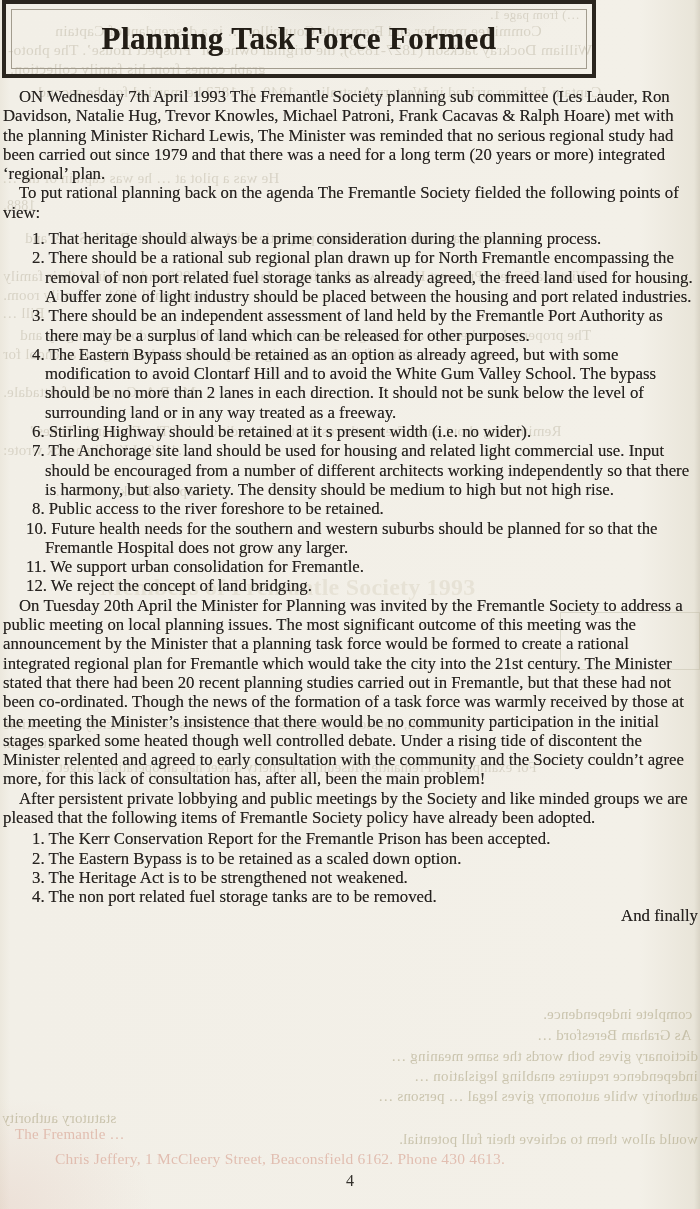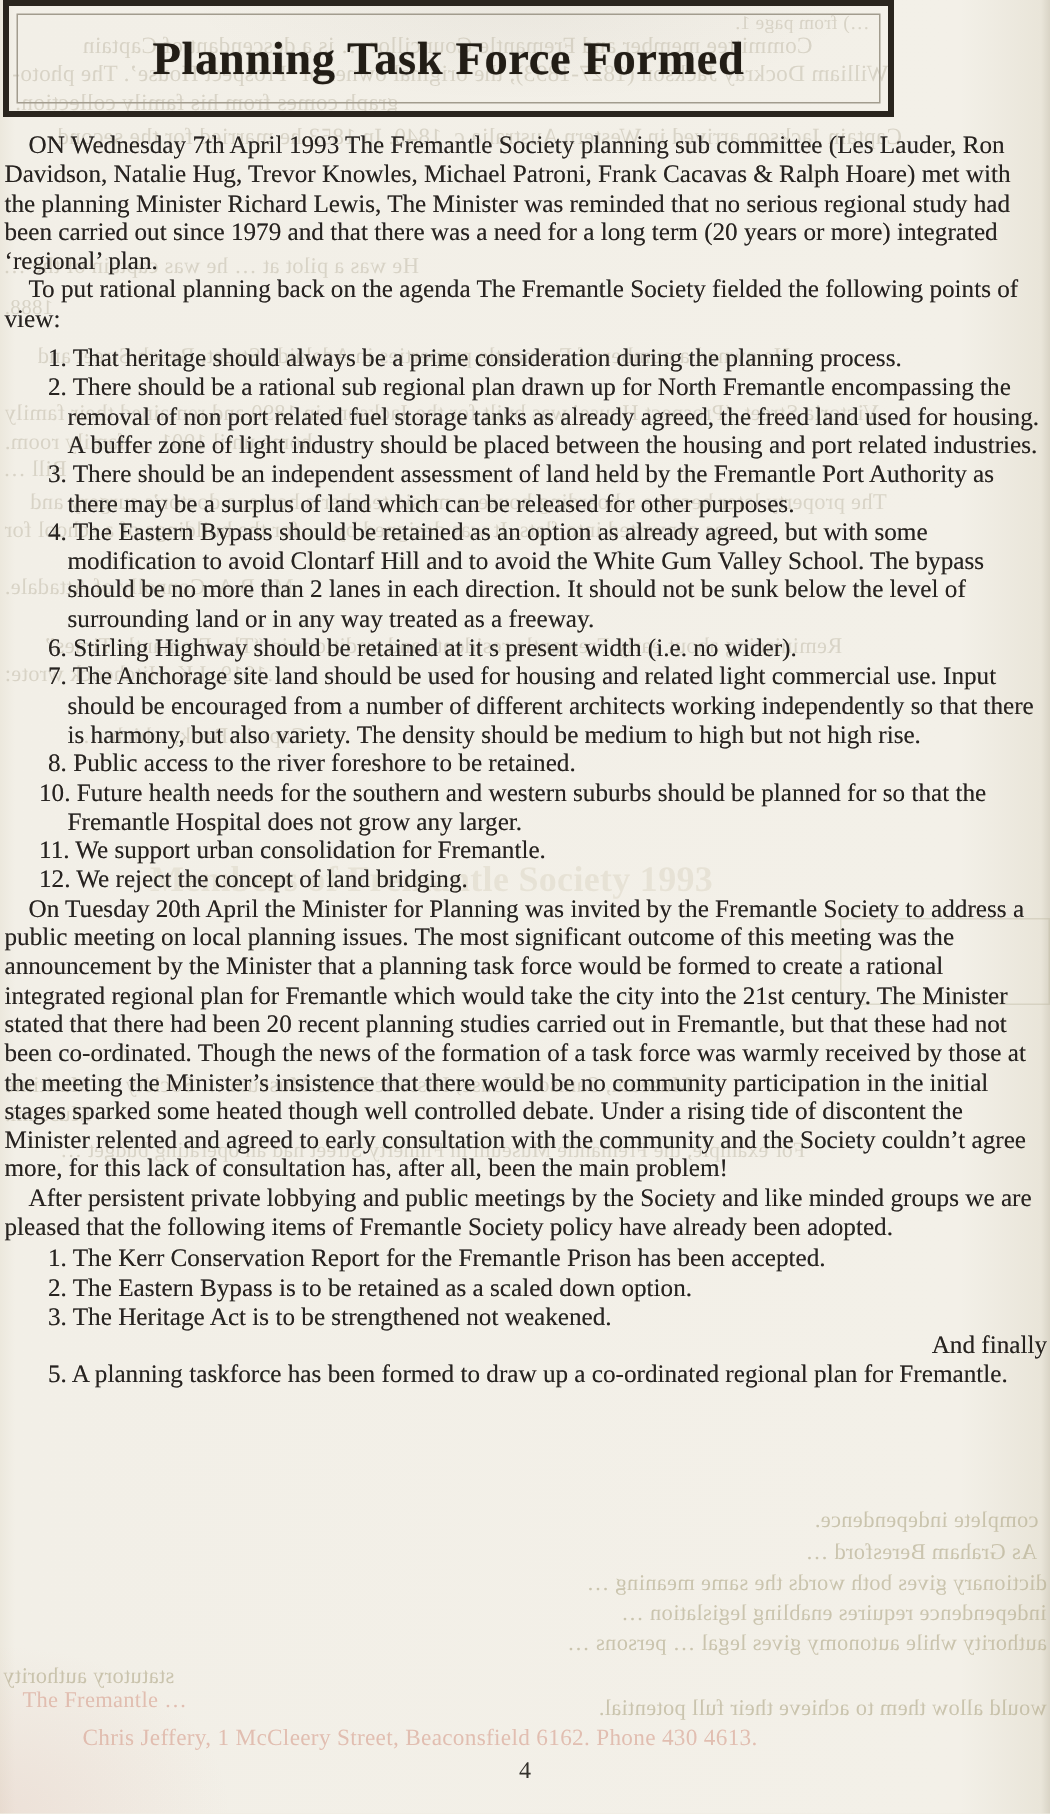--- a/index.html
+++ b/index.html
@@ -129,20 +129,20 @@
       <div class="li d2">12. We reject the concept of land bridging.</div>
     </div>
 
     <p>On Tuesday 20th April the Minister for Planning was invited by the Fremantle Society to address a public meeting on local planning issues. The most significant outcome of this meeting was the announcement by the Minister that a planning task force would be formed to create a rational integrated regional plan for Fremantle which would take the city into the 21st century. The Minister stated that there had been 20 recent planning studies carried out in Fremantle, but that these had not been co-ordinated. Though the news of the formation of a task force was warmly received by those at the meeting the Minister’s insistence that there would be no community participation in the initial stages sparked some heated though well controlled debate. Under a rising tide of discontent the Minister relented and agreed to early consultation with the community and the Society couldn’t agree more, for this lack of consultation has, after all, been the main problem!</p>
     <p>After persistent private lobbying and public meetings by the Society and like minded groups we are pleased that the following items of Fremantle Society policy have already been adopted.</p>
 
     <div class="plist2">
       <div class="li">1. The Kerr Conservation Report for the Fremantle Prison has been accepted.</div>
       <div class="li">2. The Eastern Bypass is to be retained as a scaled down option.</div>
       <div class="li">3. The Heritage Act is to be strengthened not weakened.</div>
+      <div class="li">4. The non port related fuel storage tanks are to be removed.</div>
       <div class="interject">And finally</div>
-      <div class="li">5. A planning taskforce has been formed to draw up a co-ordinated regional plan for Fremantle.</div>
     </div>
   </div>
 
   <div class="page-number">4</div>
 
 </div>
 
 </body></html>

